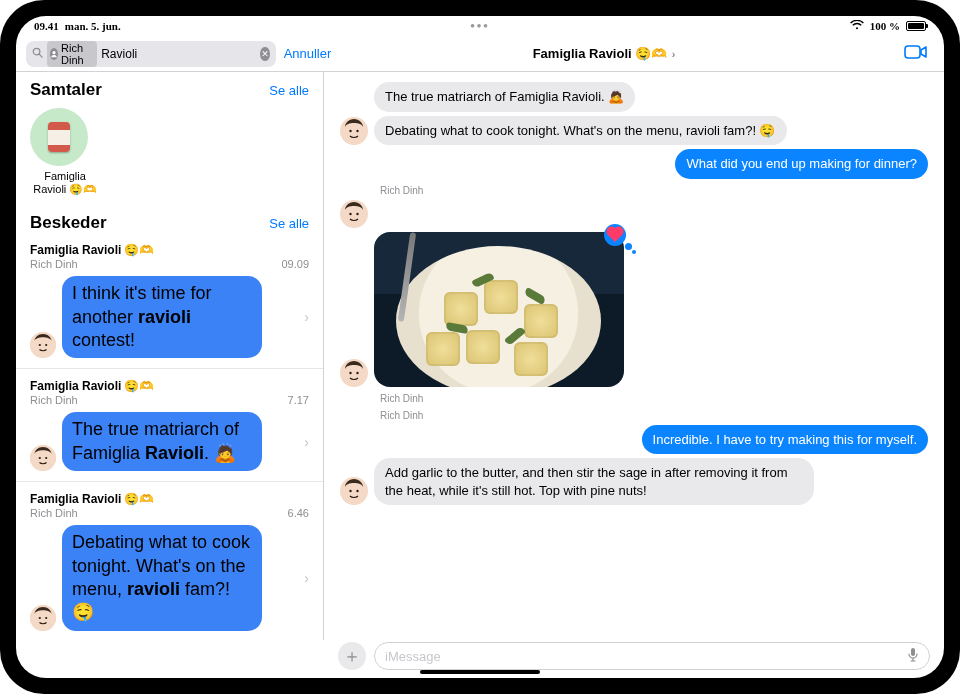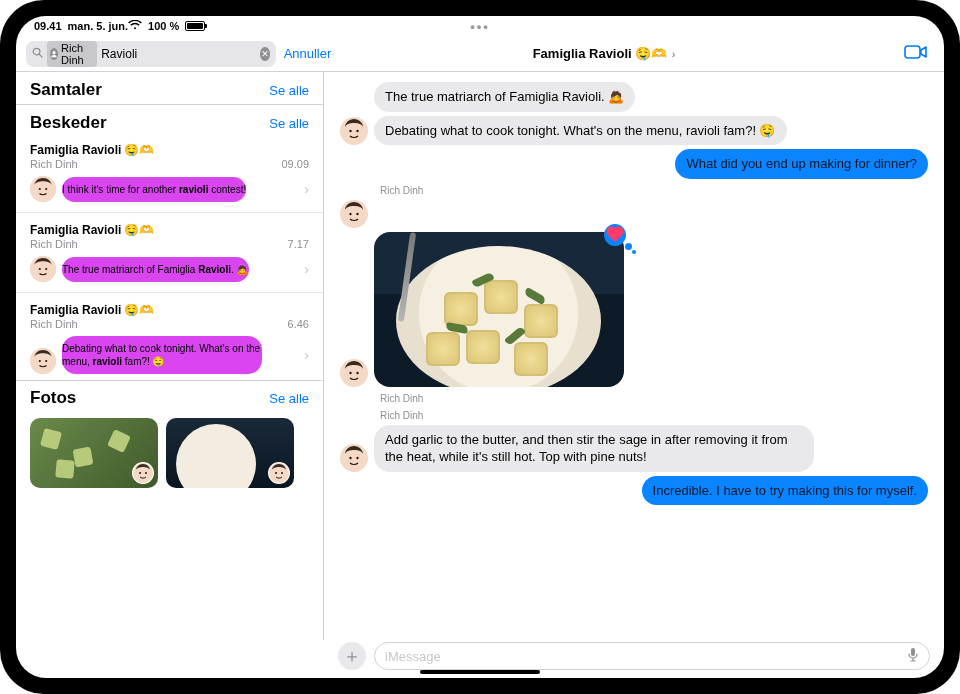--- a/index.html
+++ b/index.html
@@ -11,22 +11,22 @@
     background:#000; border-radius:44px; padding:16px;
     position:relative;
   }
   .screen {
     width:100%; height:100%; background:#fff; border-radius:30px;
     overflow:hidden; position:relative;
   }
 
   
   .statusbar {
-    height:20px; display:flex; align-items:center;
-    padding:0 18px; font-size:11px; font-weight:600; color:#000;
+    height:20px; display:flex; justify-content:space-between; align-items:center;
+    padding:0 18px; font-size:11px; font-weight:600; color:#000;font-family:Liberation Serif, serif;
   }
   .statusbar .left, .statusbar .right { display:flex; align-items:center; gap:6px; }
   .statusbar .ellipsis { position:absolute; left:50%; transform:translateX(-50%); color:#999; font-size:13px; letter-spacing:2px; }
   .battery { display:inline-flex; align-items:center; gap:2px; }
   .battery-body { width:20px; height:10px; border:1px solid #000; border-radius:2px; position:relative; }
   .battery-body::after { content:""; position:absolute; right:-3px; top:2px; width:2px; height:4px; background:#000; border-radius:0 1px 1px 0;}
   .battery-fill { position:absolute; left:1px; top:1px; bottom:1px; right:1px; background:#000; border-radius:1px;}
 
   .wifi { width:14px; height:10px; }
 
@@ -85,21 +85,21 @@
   .msg-item:not(:first-of-type) { border-top:0.5px solid #e5e5ea; margin-top:4px; padding-top:10px;}
   .msg-item .group { font-size:12px; font-weight:600;}
   .msg-item .metarow { display:flex; justify-content:space-between; font-size:11px; color:#8e8e93; margin-top:1px;}
   .msg-item .bubble-row { display:flex; align-items:flex-end; gap:6px; margin-top:6px; position:relative;}
   .mini-avatar {
     width:26px; height:26px; border-radius:50%; background:#f0d9c8;
     display:flex; align-items:center; justify-content:center; font-size:14px; flex-shrink:0;
   }
   .mini-avatar svg { width:26px; height:26px;}
   .mini-bubble {
-    background:#d946ef; border-radius:14px; padding:6px 0; font-size:10px; color:#000;
+    background:#3b82f6; border-radius:14px; padding:6px 10px; font-size:18px; color:#000;
     max-width:200px; line-height:1.3;
   }
   .mini-bubble b { font-weight:600;}
   .chev-right { color:#c7c7cc; font-size:14px; position:absolute; right:0; top:50%; transform:translateY(-50%);}
 
   .photos-row { display:flex; gap:8px; padding:6px 14px;}
   .photo-thumb { width:128px; height:70px; border-radius:10px; position:relative; overflow:hidden;}
   .photo-thumb.green { background:linear-gradient(135deg,#6a8a4a,#3f5a2b);}
   .photo-thumb.plate { background:linear-gradient(#1a2a3a,#0a1520);}
   .photo-thumb .plate-circle{position:absolute; left:10px; top:6px; width:80px; height:80px; border-radius:50%; background:#f3ede1;}
@@ -114,21 +114,21 @@
   .row.sent { justify-content:flex-end;}
   .row.recv { justify-content:flex-start;}
   .sender-label { font-size:10px; color:#8e8e93; margin:6px 0 1px 40px;}
   .avatar {
     width:28px; height:28px; border-radius:50%; margin-right:6px; flex-shrink:0;
   }
   .avatar svg{width:28px;height:28px;}
   .bubble {
     max-width:440px; padding:6px 11px; border-radius:16px; font-size:13px; line-height:1.35;
   }
-  .bubble.sent { background:#0a84ff; color:#0f172a;}
+  .bubble.sent { background:#0a84ff; color:#ffffff;}
   .bubble.recv { background:#e9e9eb; color:#000;}
   .img-bubble {
     width:250px; height:155px; border-radius:16px; overflow:hidden; position:relative;
     background:linear-gradient(#17283a 0 40%, #0d1a28 40% 100%);
   }
   .img-bubble .plate{
     position:absolute; left:22px; top:14px; width:205px; height:150px; border-radius:50%;
     background:radial-gradient(circle at 50% 45%, #f6f0e2 0 60%, #e8e0cf 61% 100%);
   }
   .img-bubble .rav{
@@ -233,20 +233,28 @@
       </div>
     </div>
 
     <div class="split">
 
       <div class="sidebar">
 
         <div class="section-head">
           <span class="title">Samtaler</span>
           <span class="link">Se alle</span>
+        </div>
+        <div class="convo-tile">
+          <div class="convo-avatar-outer">
+            <div class="can"></div>
+          </div>
+          <div class="convo-label">
+            <span>Famiglia</span><br><span>Ravioli 🤤🫶</span>
+          </div>
         </div>
         <div class="divider"></div>
 
         <div class="section-head">
           <span class="title">Beskeder</span>
           <span class="link">Se alle</span>
         </div>
 
         <div id="msg-list">
             <div class="msg-item">
@@ -413,35 +421,35 @@
                   <div class="d2"></div>
               </div>
             </div>
           </div>
 
 
           <div class="sender-label">Rich Dinh</div>
 
 
           <div class="sender-label">Rich Dinh</div>
+          <div class="row sent">
+              <div class="bubble sent">Incredible. I have to try making this for myself.</div>
+            </div>
+
           <div class="row recv">
             <span class="avatar"><svg viewBox="0 0 28 28">
                   <circle cx="14" cy="14" r="14" fill="#f3d9c6"></circle>
                   <path d="M5 10c1.3-5.5 16.7-5.5 18 0 0-4-4-8-9-8s-9 4-9 8z" fill="#3a2a1e"></path>
                   <circle cx="10.5" cy="14" r="1.2" fill="#2a1a10"></circle>
                   <circle cx="17.5" cy="14" r="1.2" fill="#2a1a10"></circle>
                   <path d="M10 19c2 2 6 2 8 0" stroke="#2a1a10" stroke-width="1.2" fill="none"></path>
                 </svg></span>
             <div class="bubble recv">Add garlic to the butter, and then stir the sage in after removing it from the heat, while it's still hot. Top with pine nuts!</div>
           </div>
 
-          <div class="row sent">
-              <div class="bubble sent">Incredible. I have to try making this for myself.</div>
-            </div>
-
         </div>
       </div>
     </div>
 
     <div class="inputbar" style="margin-left:308px">
       <div class="plusbtn">
         <span>＋</span>
       </div>
       <div class="textfield">
         <span>iMessage</span>

